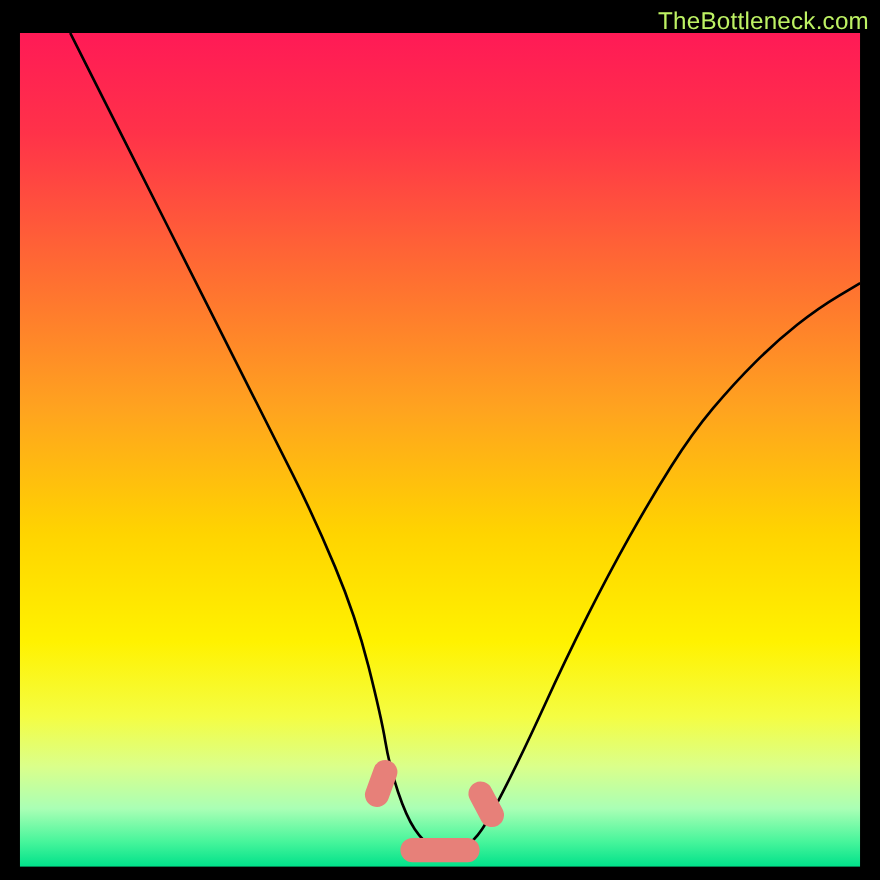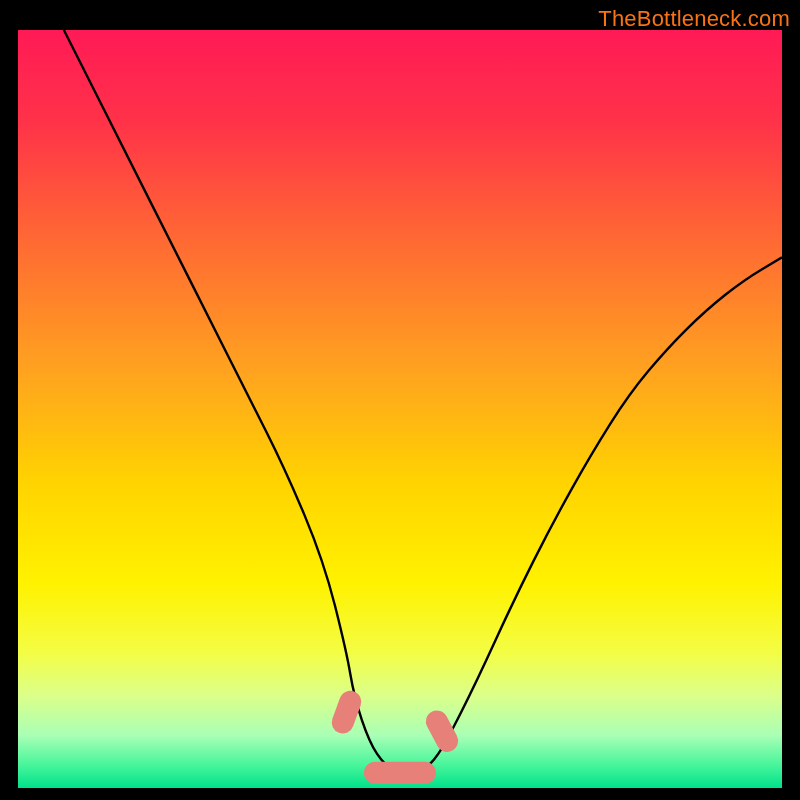--- a/index.html
+++ b/index.html
@@ -14,21 +14,21 @@
   .stage {
     position: relative;
     width: 800px;
     height: 800px;
     background: #000;
   }
   .watermark {
     position: absolute;
     top: 6px;
     right: 10px;
-    color: #f97316;
+    color: #bef264;
     font-size: 22px;
     font-weight: 500;
     z-index: 20;
     letter-spacing: 0.2px;
   }
   svg.plot {
     position: absolute;
     left: 18px;
     top: 30px;
     width: 764px;

